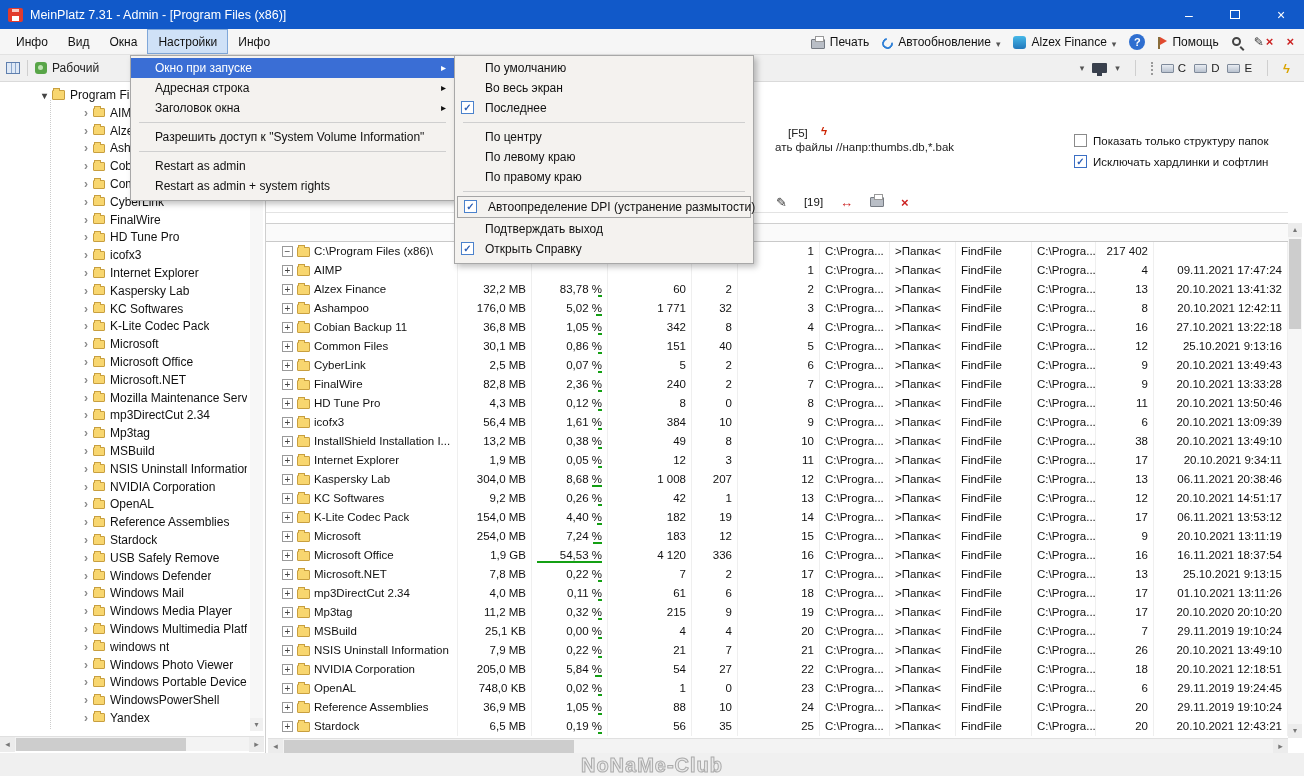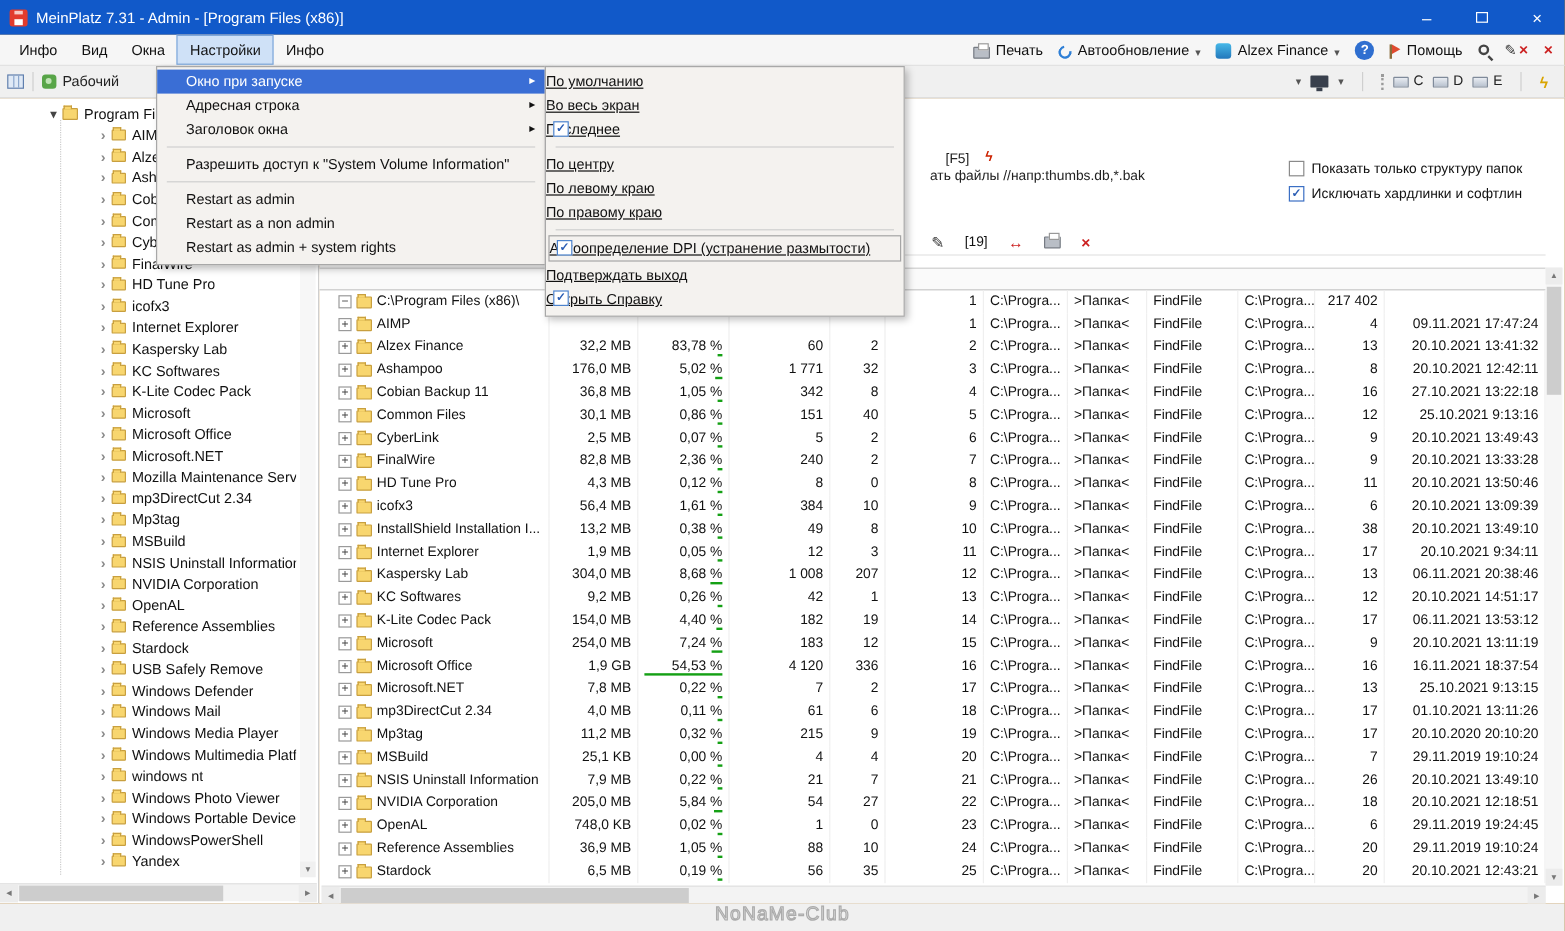--- a/index.html
+++ b/index.html
@@ -112,33 +112,33 @@
   .pctcell { position:relative; text-align:right; }
   .pct-bar { position:absolute; right:5px; bottom:2px; height:2px; background:#14a014; }
 
   
   .main-vscroll { position:absolute; left:1022px; top:141px; width:14px; height:515px; background:#f6f6f6; }
   .vs-btn { position:absolute; left:0; width:14px; height:14px; background:#ececec; color:#777; font-size:8px; text-align:center; line-height:14px; }
   .vs-thumb { position:absolute; left:1px; width:12px; background:#cdcdcd; }
 
   
   .bottomstrip { position:absolute; left:0; top:753px; width:1304px; height:23px; background:#f0f0f0; }
-  .watermark { position:absolute; left:0; right:0; top:1px; text-align:center; font-size:16px; font-weight:normal;
+  .watermark { position:absolute; left:0; right:0; top:1px; text-align:center; font-size:20px; font-weight:bold;
                letter-spacing:1px; color:#e9e9e9; -webkit-text-stroke:1px #ababab; }
 
   
   .menu-panel { position:absolute; left:130px; top:55px; width:325px; background:#f4f2ef; border:1px solid #a8a8a8;
                 box-shadow:3px 3px 6px rgba(0,0,0,0.25); z-index:60; padding:2px 0 4px 0; font-size:12px; }
   .menu-item { height:20px; line-height:20px; padding-left:24px; padding-right:20px; position:relative; white-space:nowrap; color:#111; }
   .menu-item.hl { background:#3a6ed5; color:#fff; }
   .m-arrow { position:absolute; right:8px; top:0; font-size:10px; }
   .menu-sep { height:1px; background:#cfcfcf; margin:4px 8px; }
   .submenu-panel { position:absolute; left:454px; top:55px; width:300px; background:#f4f2ef; border:1px solid #a8a8a8;
                    box-shadow:3px 3px 6px rgba(0,0,0,0.25); z-index:61; padding:2px 0 4px 0; font-size:12px; }
-  .sub-item { height:20px; line-height:20px; position:relative; white-space:nowrap; color:#111;text-decoration:underline; }
+  .sub-item { height:20px; line-height:20px; padding-left:30px; position:relative; white-space:nowrap; color:#111; }
   .sub-item.boxed { border:1px solid #a5a5a5; margin:1px 2px; height:22px; line-height:20px; }
   .sub-check { position:absolute; left:6px; top:3px; width:13px; height:13px; font-size:10px; line-height:12px;
                text-align:center; font-weight:bold; color:#2a5db4; }
   .sub-check.on { border:1px solid #4b82cc; background:#fff; }
   .sub-item.boxed .sub-check { top:3px; }
 </style>
 </head>
 <body>
 
 <div class="window">
@@ -941,21 +941,20 @@
 
   <div class="menu-panel">
     <div>
         <div class="menu-item hl"><span>Окно при запуске</span><span class="m-arrow">▸</span></div>
         <div class="menu-item"><span>Адресная строка</span><span class="m-arrow">▸</span></div>
         <div class="menu-item"><span>Заголовок окна</span><span class="m-arrow">▸</span></div>
         <div class="menu-sep"></div>
         <div class="menu-item"><span>Разрешить доступ к "System Volume Information"</span></div>
         <div class="menu-sep"></div>
         <div class="menu-item"><span>Restart as admin</span></div>
-        <div class="menu-item"><span>Restart as a non admin</span></div>
         <div class="menu-item"><span>Restart as admin + system rights</span></div>
       </div>
   </div>
 
   <div class="submenu-panel">
     <div>
         <div class="sub-item"><span class="sub-check"></span><span>По умолчанию</span></div>
         <div class="sub-item"><span class="sub-check"></span><span>Во весь экран</span></div>
         <div class="sub-item"><span class="sub-check on">✓</span><span>Последнее</span></div>
         <div class="menu-sep"></div>

